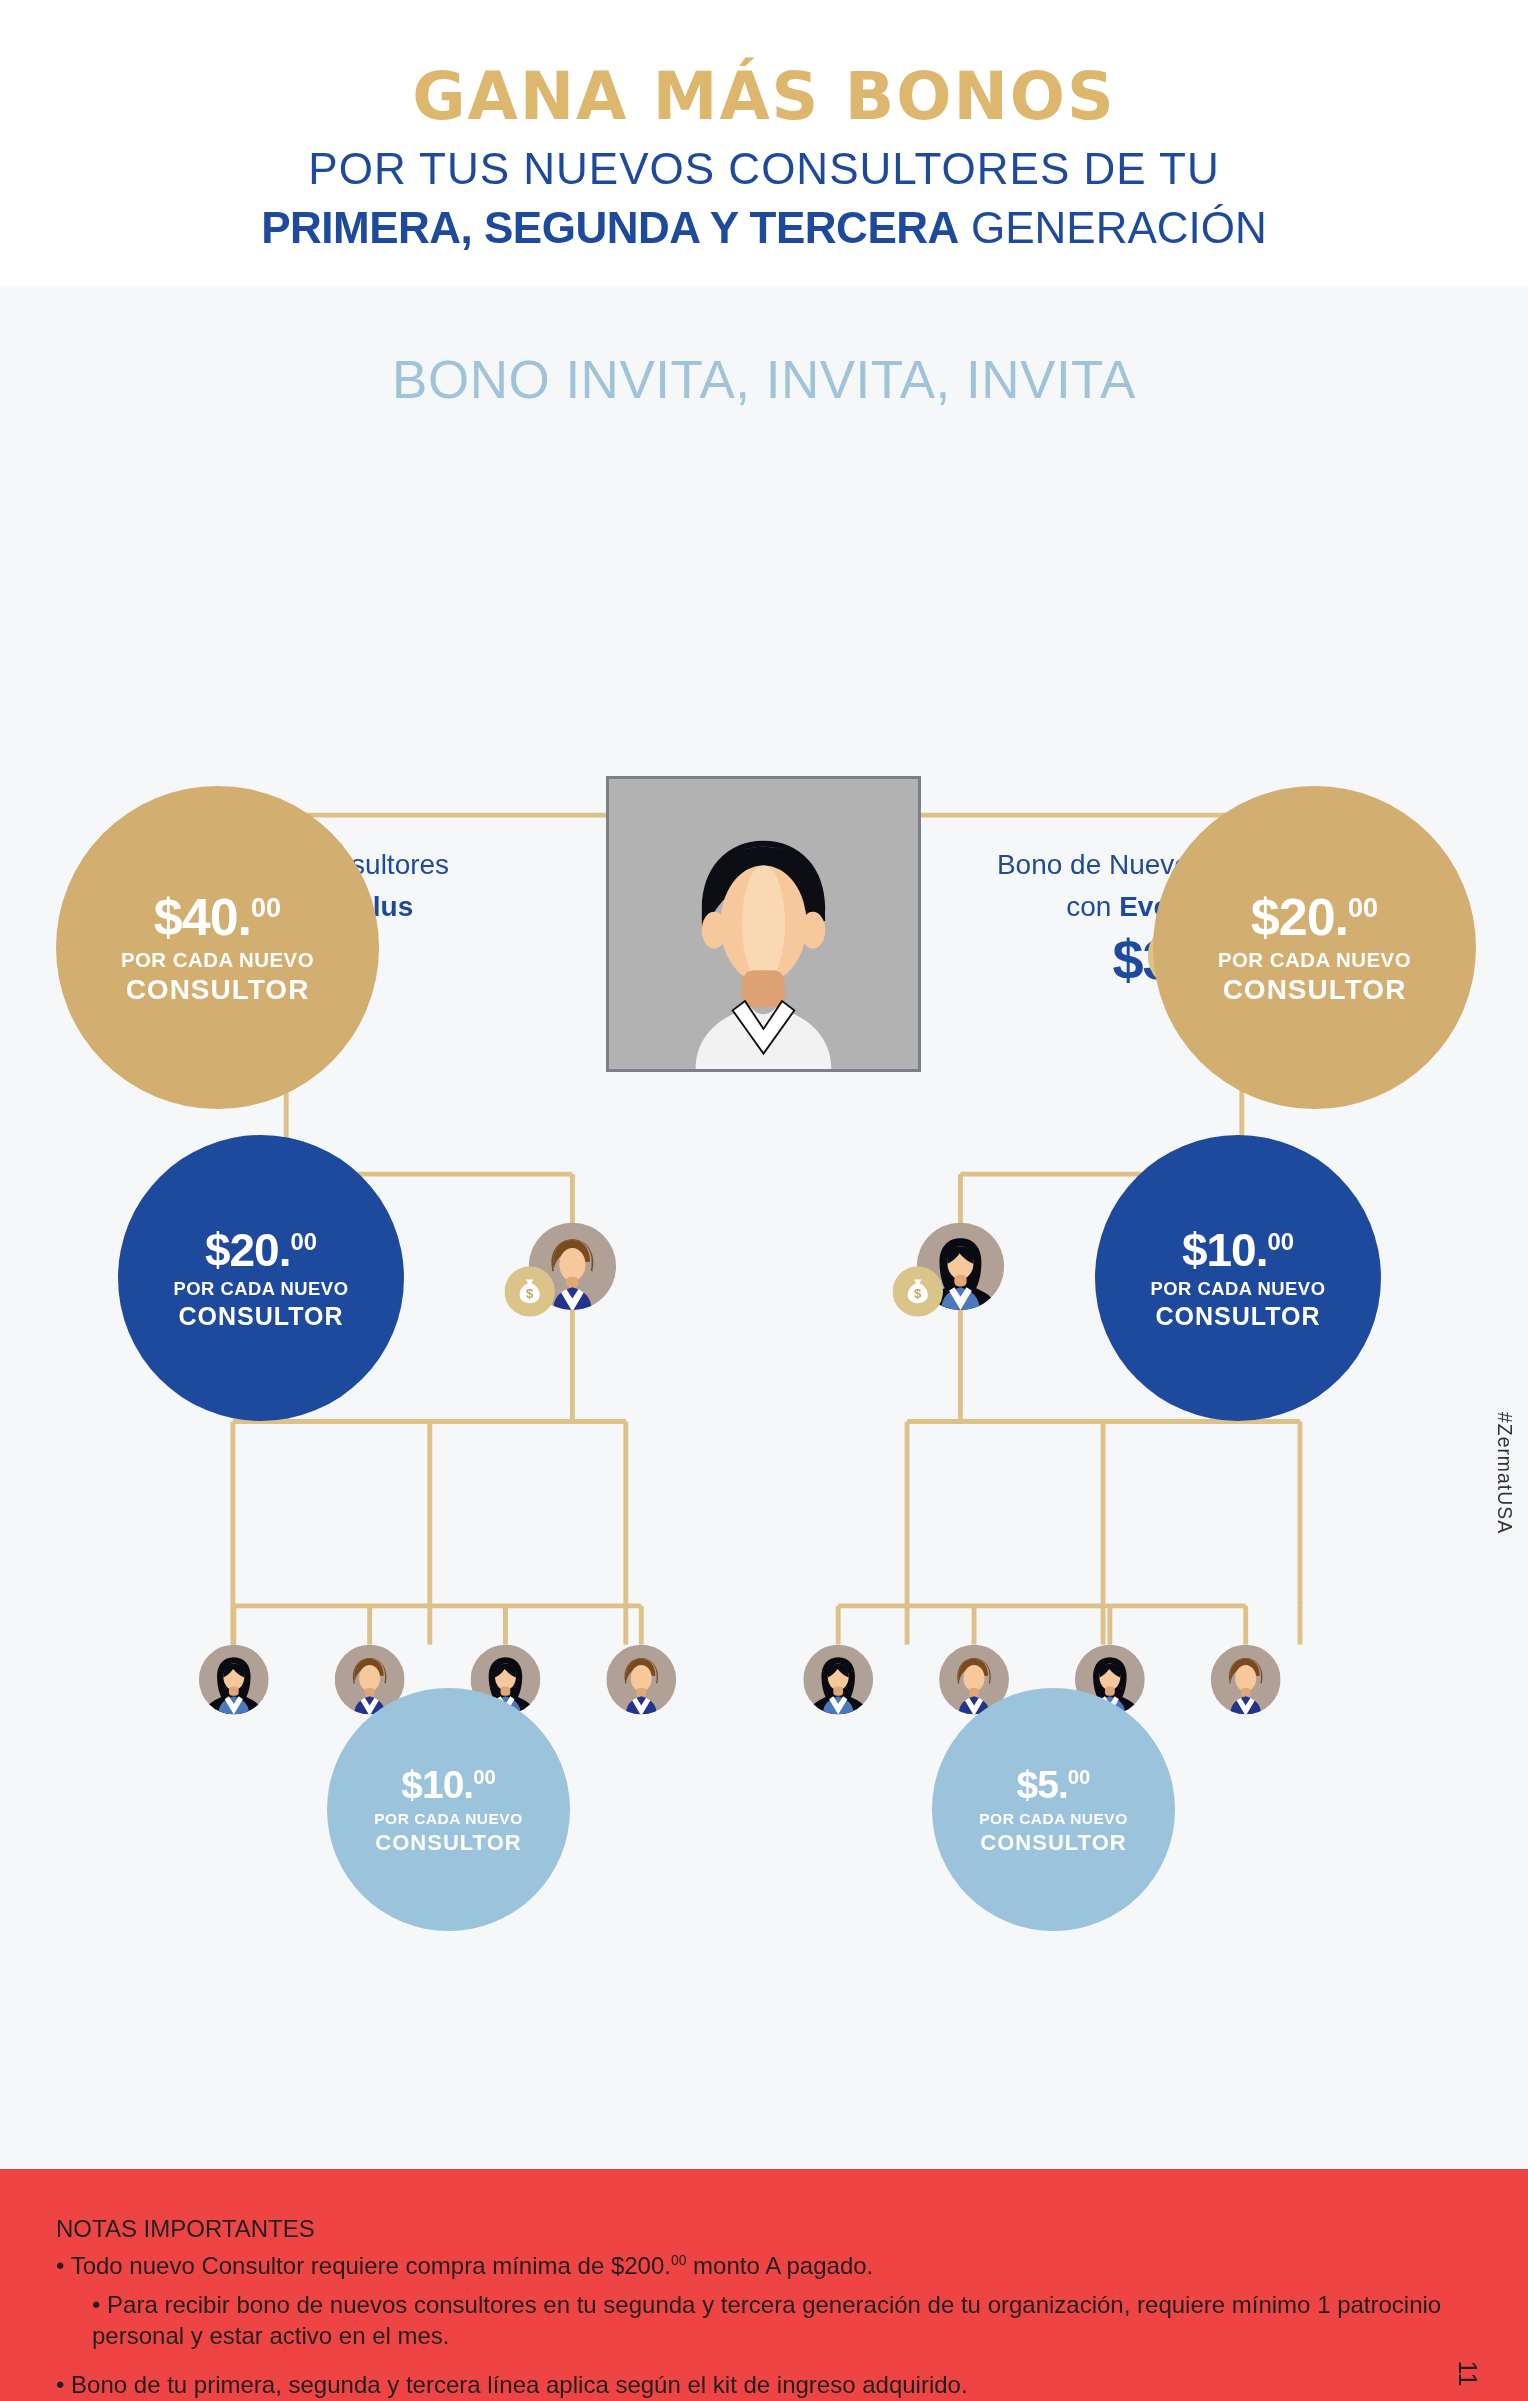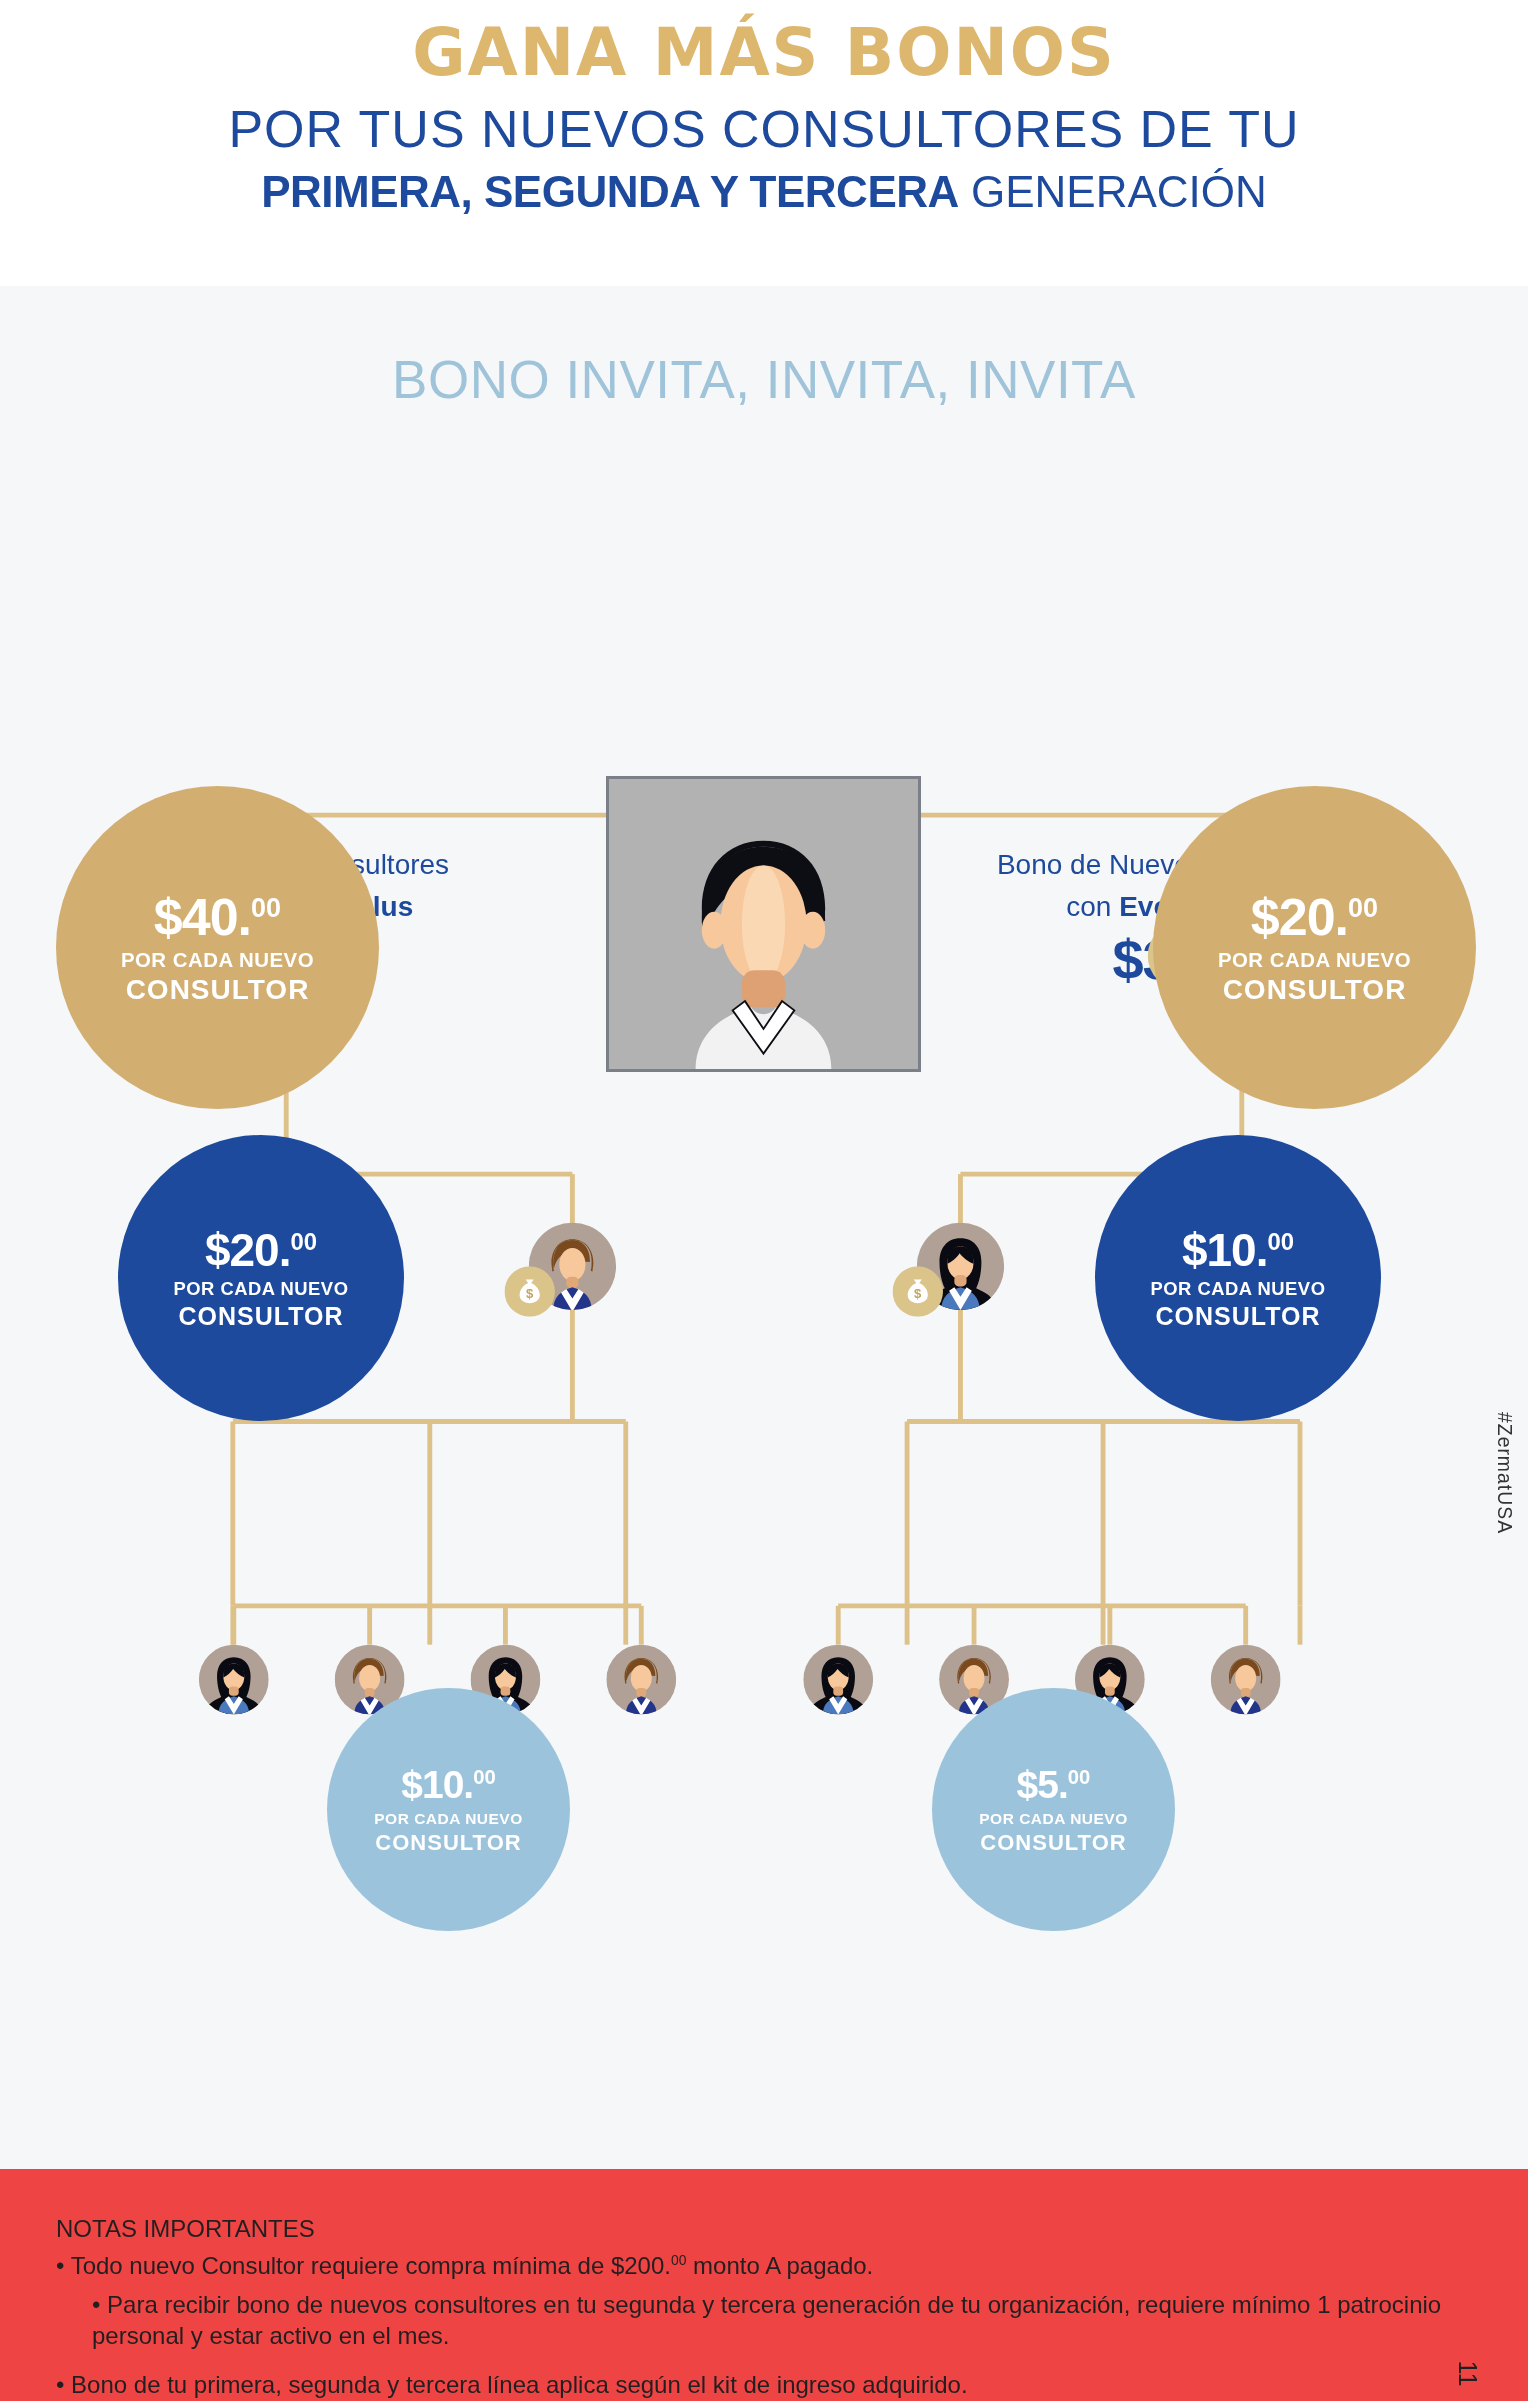--- a/index.html
+++ b/index.html
@@ -11,25 +11,25 @@
     overflow:hidden;
   }
 
   
   #header {
     position:absolute; left:0; top:0; width:1528px; height:286px;
     background:#ffffff; text-align:center;
   }
   #title-main {
     font-size:65px; font-weight:bold; letter-spacing:1.9px;
-    color:#ddb76d; margin-top:20px; line-height:1.0;
+    color:#ddb76d; margin-top:64px; line-height:1.0;
     font-family:"DejaVu Sans", sans-serif;
   }
   #title-sub1 {
-    font-size:52px; color:#1d4a9c; letter-spacing:1px;
+    font-size:44px; color:#1d4a9c; letter-spacing:1px;
     margin-top:17.5px; line-height:1.0;
     font-family:"Liberation Sans", sans-serif;
   }
   #title-sub2 {
     font-size:44px; color:#1d4a9c; letter-spacing:0px;
     margin-top:15.5px; line-height:1.0;
   }
   #title-sub2 b { font-weight:bold; letter-spacing:-0.5px;}
 
   

